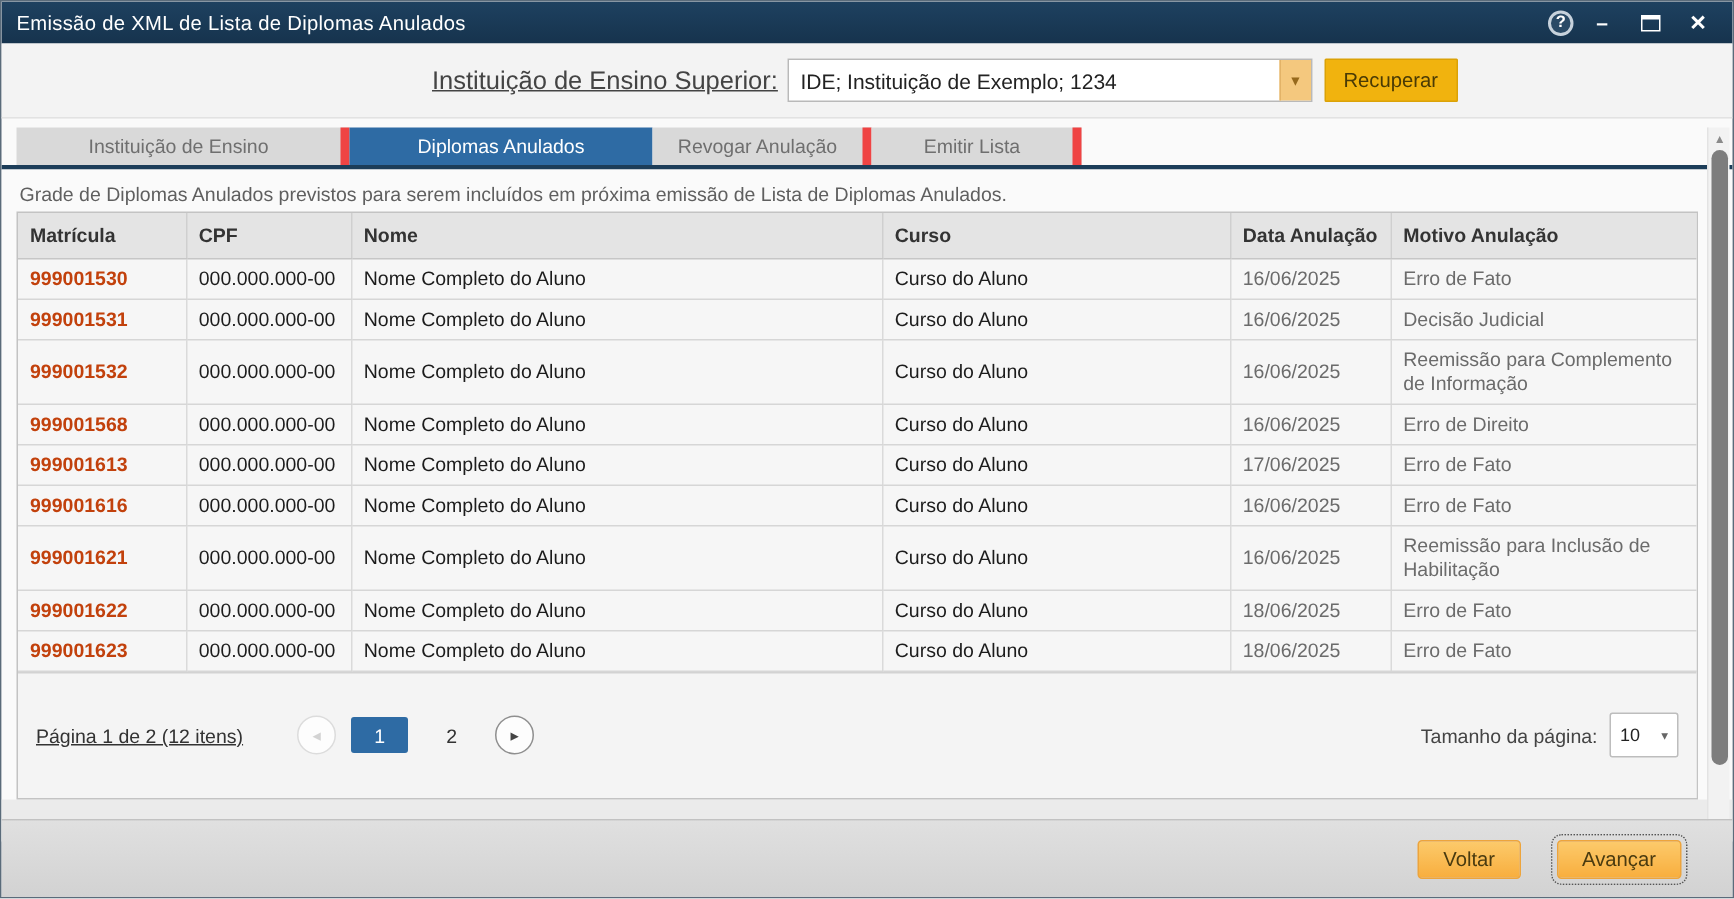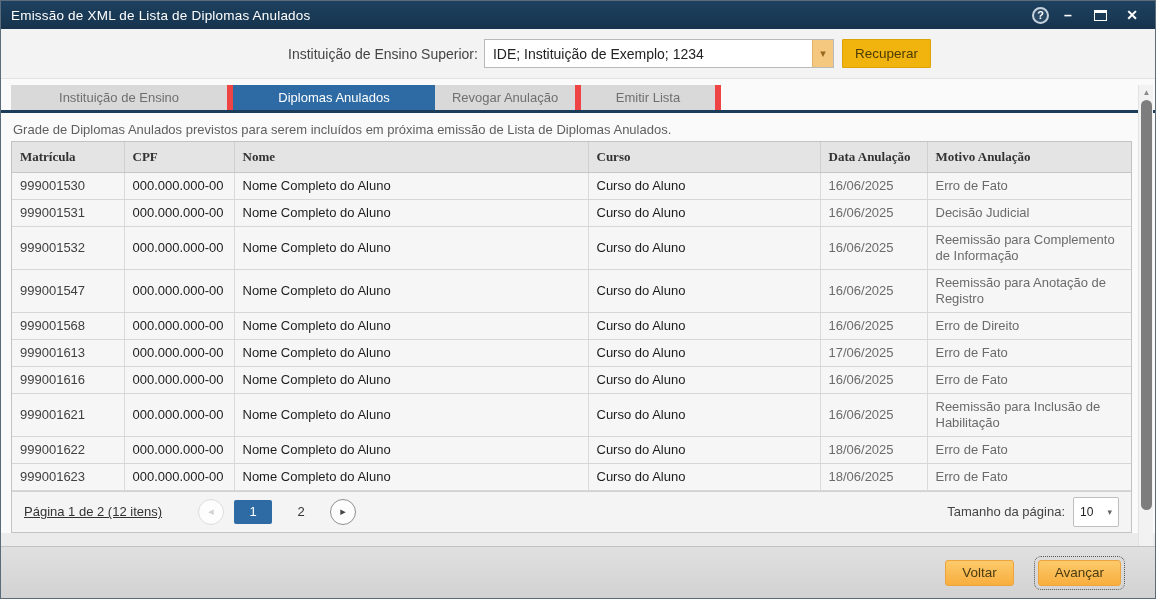--- a/index.html
+++ b/index.html
@@ -15,21 +15,21 @@
   .help-circle { width:17px; height:17px; border-radius:50%; border:2px solid #c7d2dc; color:#fff;
     font-size:11px; font-weight:bold; display:flex; align-items:center; justify-content:center;
     background:#2a4a66; cursor:default; }
   .wc-btn { width:26px; height:20px; display:flex; align-items:center; justify-content:center;
     color:#fff; font-size:14px; font-weight:bold; }
   .max-glyph { width:13px; height:11px; border:1px solid #fff; border-top:3px solid #fff; background:transparent; }
 
   
   .toolbar { position:absolute; top:28px; left:0; width:100%; height:50px; background:#f3f3f3;
     border-bottom:1px solid #e2e2e2; display:flex; align-items:center; }
-  .toolbar-label { margin-left:287px; font-size:14px; color:#444; }
+  .toolbar-label { margin-left:287px; font-size:17px; color:#444;text-decoration:underline; }
   .combo { margin-left:6px; width:350px; height:29px; background:#fff; border:1px solid #b9b9b9;
     display:flex; align-items:stretch; }
   .combo-text { flex:1; font-size:14px; color:#222; display:flex; align-items:center; padding-left:8px;
     white-space:nowrap; overflow:hidden; }
   .combo-arrow { width:21px; background:#f4c87e; border-left:1px solid #e3b367; color:#96691c;
     font-size:11px; display:flex; align-items:center; justify-content:center; }
   .btn-gold { margin-left:8px; height:29px; padding:0 12px; background:#f1b30e; border:1px solid #dba207;
     color:#4a3b05; font-size:13.5px; display:flex; align-items:center; border-radius:1px; }
 
   
@@ -42,26 +42,26 @@
   
   .content { position:absolute; top:112px; left:0; width:100%; height:448px; background:#fafafa; }
   .grid-caption { position:absolute; top:9px; left:12px; font-size:13px; color:#5f5f5f; }
   .lower-strip { position:absolute; top:420px; left:0; width:100%; height:28px; background:#ebebeb; }
 
   .panel { position:absolute; top:28px; left:10px; width:1121px; height:392px;
     border:1px solid #c3c3c3; background:#f6f6f6; display:flex; flex-direction:column; }
 
   table.grid { width:100%; border-collapse:collapse; table-layout:fixed; }
   table.grid th { background:#e4e4e4; font-size:13px; color:#333; text-align:left; font-weight:bold;
-    padding:6px 8px; border-right:1px solid #cfcfcf; border-bottom:1px solid #c6c6c6; height:30px;font-family:Liberation Serif, serif; }
+    padding:6px 8px; border-right:1px solid #cfcfcf; border-bottom:1px solid #c6c6c6; height:30px; }
   table.grid th:last-child { border-right:none; }
   table.grid td { font-size:13px; padding:5px 8px; border-right:1px solid #dadada;
     border-bottom:1px solid #d6d6d6; vertical-align:middle; line-height:16px; background:#f6f6f6; }
   table.grid td:last-child { border-right:none; }
-  td.c-mat { color:#404040; }
+  td.c-mat { color:#c2410c;font-weight:bold; }
   td.c-cpf, td.c-nome, td.c-curso { color:#1c1c1c; font-size:14px; }
   td.c-data, td.c-motivo { color:#6b6b6b; }
 
   .pager { flex:1; display:flex; align-items:center; border-top:1px solid #d2d2d2; background:#f4f4f4;
     padding:0 12px; }
   .pager-summary { font-size:13px; color:#333;text-decoration:underline; }
   .pager-nav { display:flex; align-items:center; gap:10px; margin-left:36px; }
   .nav-circle { width:26px; height:26px; border-radius:50%; display:flex; align-items:center;
     justify-content:center; font-size:11px; background:#fdfdfd; }
   .nav-circle.disabled { border:1px solid #dcdcdc; color:#d3d3d3; }
@@ -172,28 +172,20 @@
           </tr>
           <tr>
             <td class="c-mat">999001532</td>
             <td class="c-cpf">000.000.000-00</td>
             <td class="c-nome">Nome Completo do Aluno</td>
             <td class="c-curso">Curso do Aluno</td>
             <td class="c-data">16/06/2025</td>
             <td class="c-motivo">Reemissão para Complemento de Informação</td>
           </tr>
           <tr>
-            <td class="c-mat">999001547</td>
-            <td class="c-cpf">000.000.000-00</td>
-            <td class="c-nome">Nome Completo do Aluno</td>
-            <td class="c-curso">Curso do Aluno</td>
-            <td class="c-data">16/06/2025</td>
-            <td class="c-motivo">Reemissão para Anotação de Registro</td>
-          </tr>
-          <tr>
             <td class="c-mat">999001568</td>
             <td class="c-cpf">000.000.000-00</td>
             <td class="c-nome">Nome Completo do Aluno</td>
             <td class="c-curso">Curso do Aluno</td>
             <td class="c-data">16/06/2025</td>
             <td class="c-motivo">Erro de Direito</td>
           </tr>
           <tr>
             <td class="c-mat">999001613</td>
             <td class="c-cpf">000.000.000-00</td>

